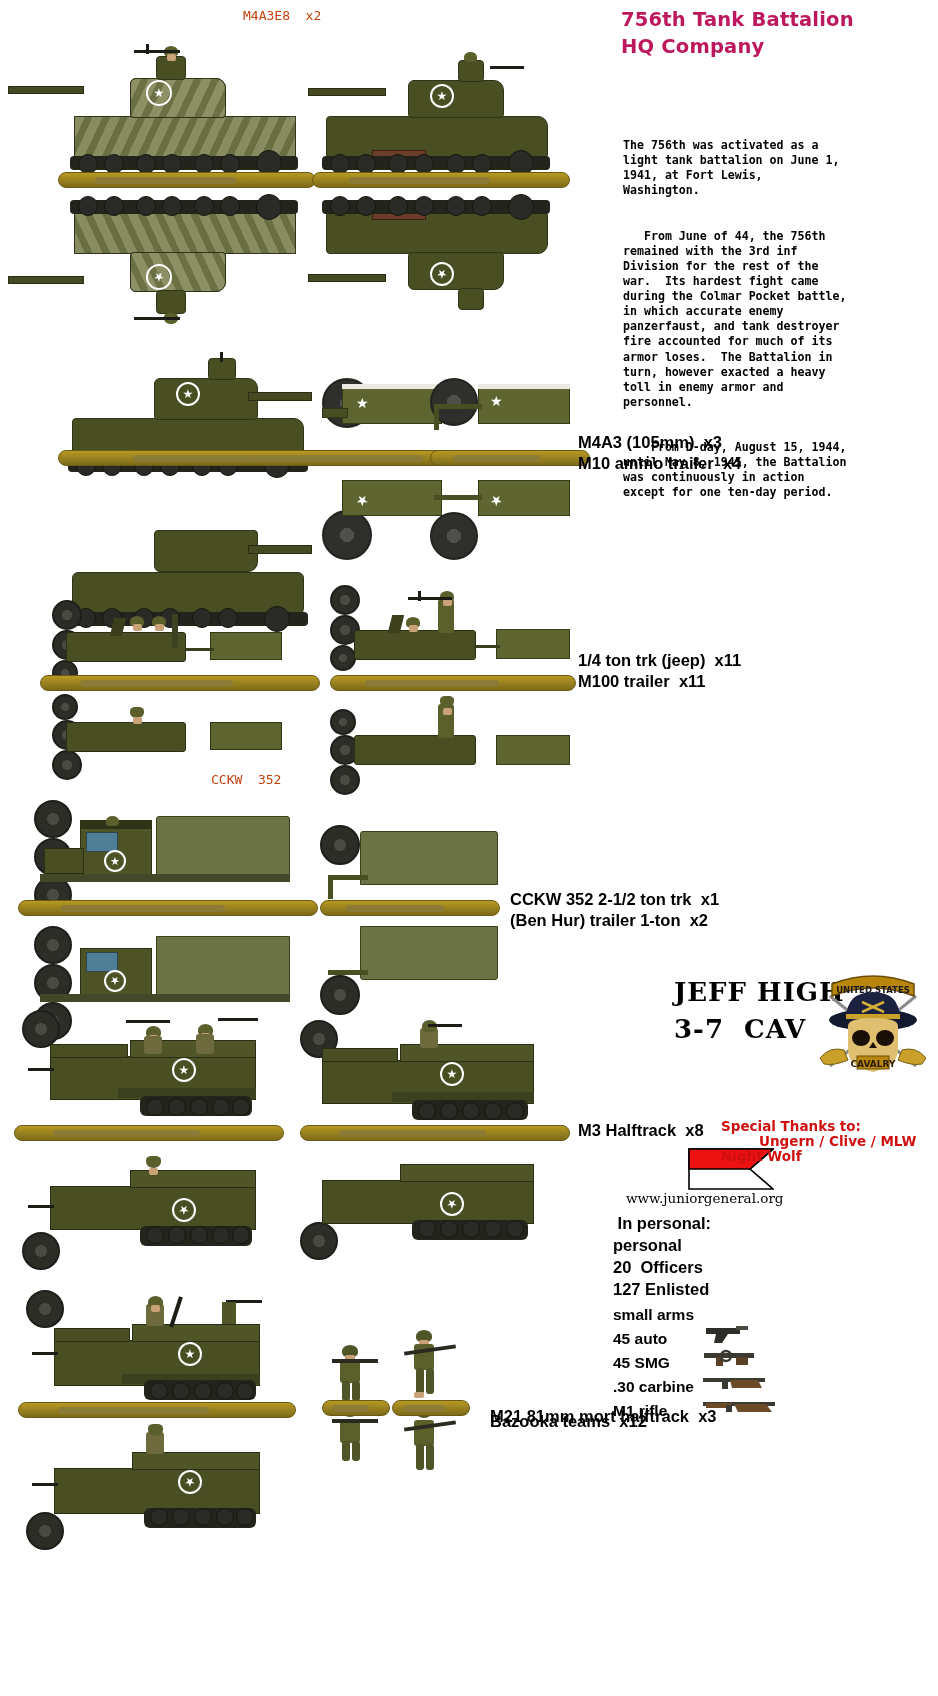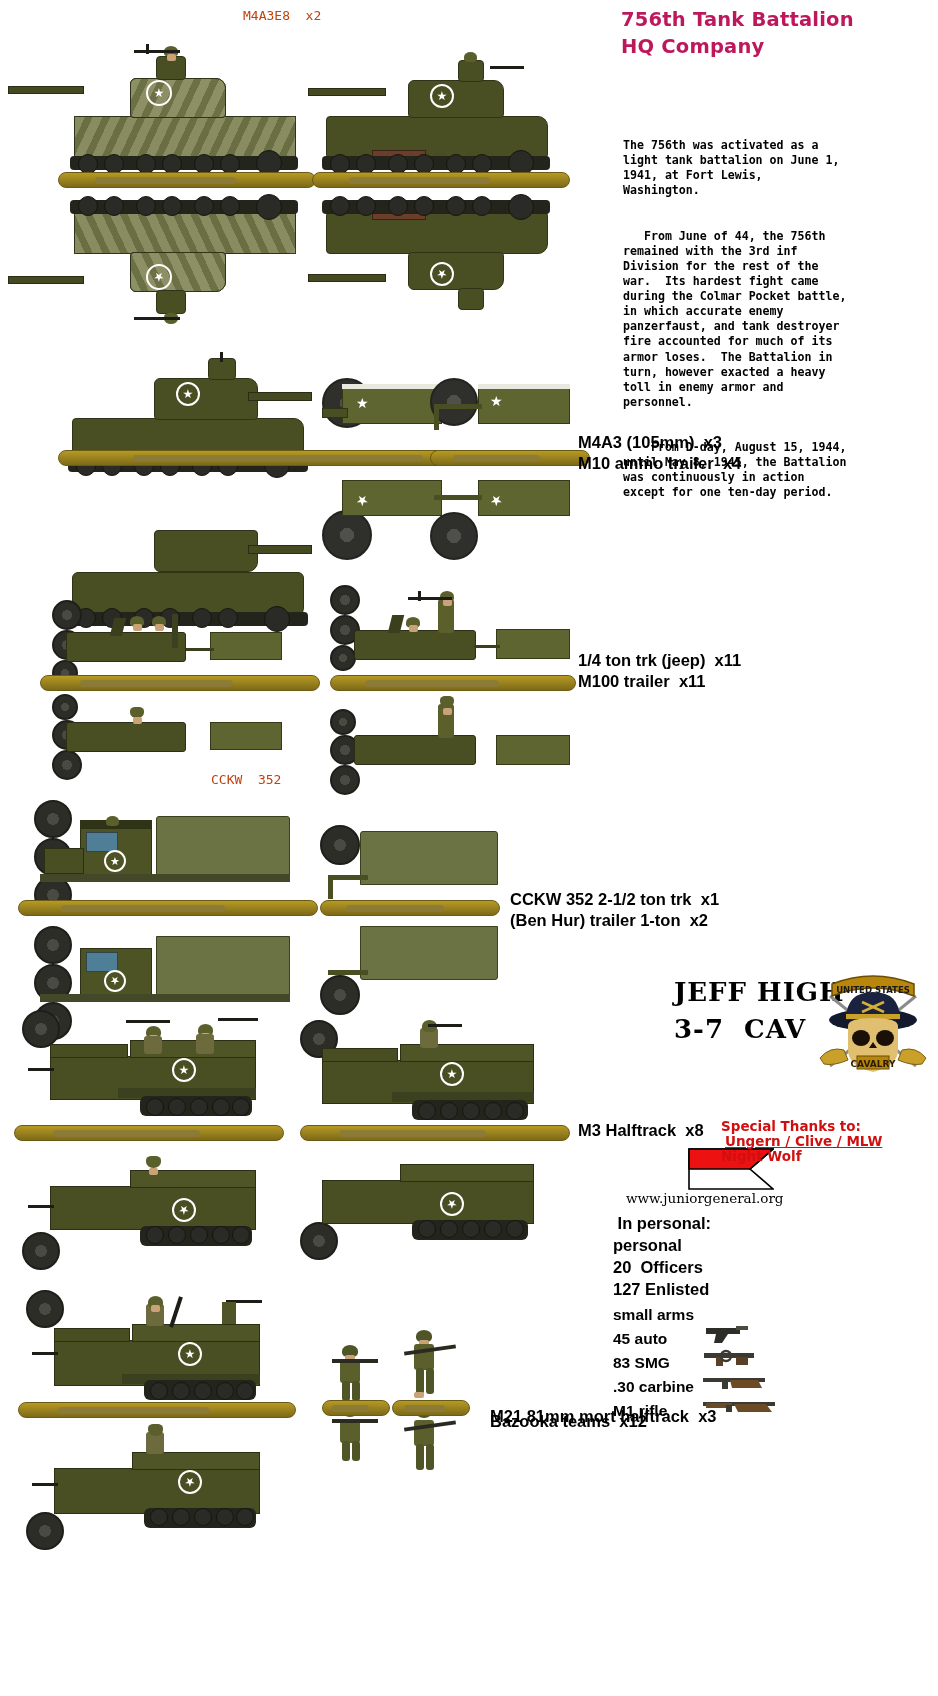--- a/index.html
+++ b/index.html
@@ -579,37 +579,37 @@
     <ellipse cx="73" cy="76" rx="9" ry="8" fill="#1a1008"></ellipse>
     <path d="M57,86 L61,80 L65,86 Z" fill="#1a1008"></path>
     <rect x="45" y="94" width="32" height="13" fill="#b8860b" stroke="#6b4e06" stroke-width="1"></rect>
     <text x="61" y="105" font-family="DejaVu Sans, sans-serif" font-size="9" font-weight="bold" fill="#2a1c04" text-anchor="middle">CAVALRY</text>
 
     <path d="M8,96 q10,-12 24,-8 l4,10 q-14,6 -24,4 Z" fill="#c8a02a" stroke="#7a600e" stroke-width="1"></path>
     <path d="M114,96 q-10,-12 -24,-8 l-4,10 q14,6 24,4 Z" fill="#c8a02a" stroke="#7a600e" stroke-width="1"></path>
   </svg>
 
   <div class="thanks" style="left:721px; top:1118px;">Special Thanks to:</div>
-  <div class="thanks" style="left:725px; top:1133px;text-decoration:underline;">Ungern / Clive / MLW</div>
+  <div class="thanks" style="left:759px; top:1133px;">Ungern / Clive / MLW</div>
   <div class="thanks" style="left:721px; top:1148px;">Night Wolf</div>
 
   <div class="plain" style="left:613px; top:1212px;"> In personal:</div>
   <div class="plain" style="left:613px; top:1234px;">personal</div>
   <div class="plain" style="left:613px; top:1256px;">20  Officers</div>
   <div class="plain" style="left:613px; top:1278px;">127 Enlisted</div>
 
   <div class="smallarm-label" style="left:613px; top:1306px;">small arms</div>
 
   <div class="smallarm-label" style="left:613px; top:1330px;">45 auto</div>
   <svg class="abs" style="left:700px; top:1322px;" width="52" height="22" viewBox="0 0 52 22">
     <path d="M6,6 h34 v6 h-12 l-6,9 h-8 l2,-9 h-10 Z" fill="#2e2e28"></path>
     <rect x="36" y="4" width="12" height="4" fill="#4a4a40"></rect>
   </svg>
 
-  <div class="smallarm-label" style="left:613px; top:1354px;">83 SMG</div>
+  <div class="smallarm-label" style="left:613px; top:1354px;">45 SMG</div>
   <svg class="abs" style="left:700px; top:1346px;" width="62" height="22" viewBox="0 0 62 22">
     <rect x="4" y="7" width="50" height="5" fill="#3a3a32"></rect>
     <rect x="16" y="11" width="7" height="9" fill="#5a4024"></rect>
     <rect x="36" y="11" width="12" height="8" fill="#5a4024"></rect>
     <circle cx="26" cy="10" r="5" fill="none" stroke="#3a3a32" stroke-width="2.5"></circle>
   </svg>
 
   <div class="smallarm-label" style="left:613px; top:1378px;">.30 carbine</div>
   <svg class="abs" style="left:700px; top:1370px;" width="72" height="22" viewBox="0 0 72 22">
     <rect x="3" y="8" width="62" height="4" fill="#3a3a32"></rect>

